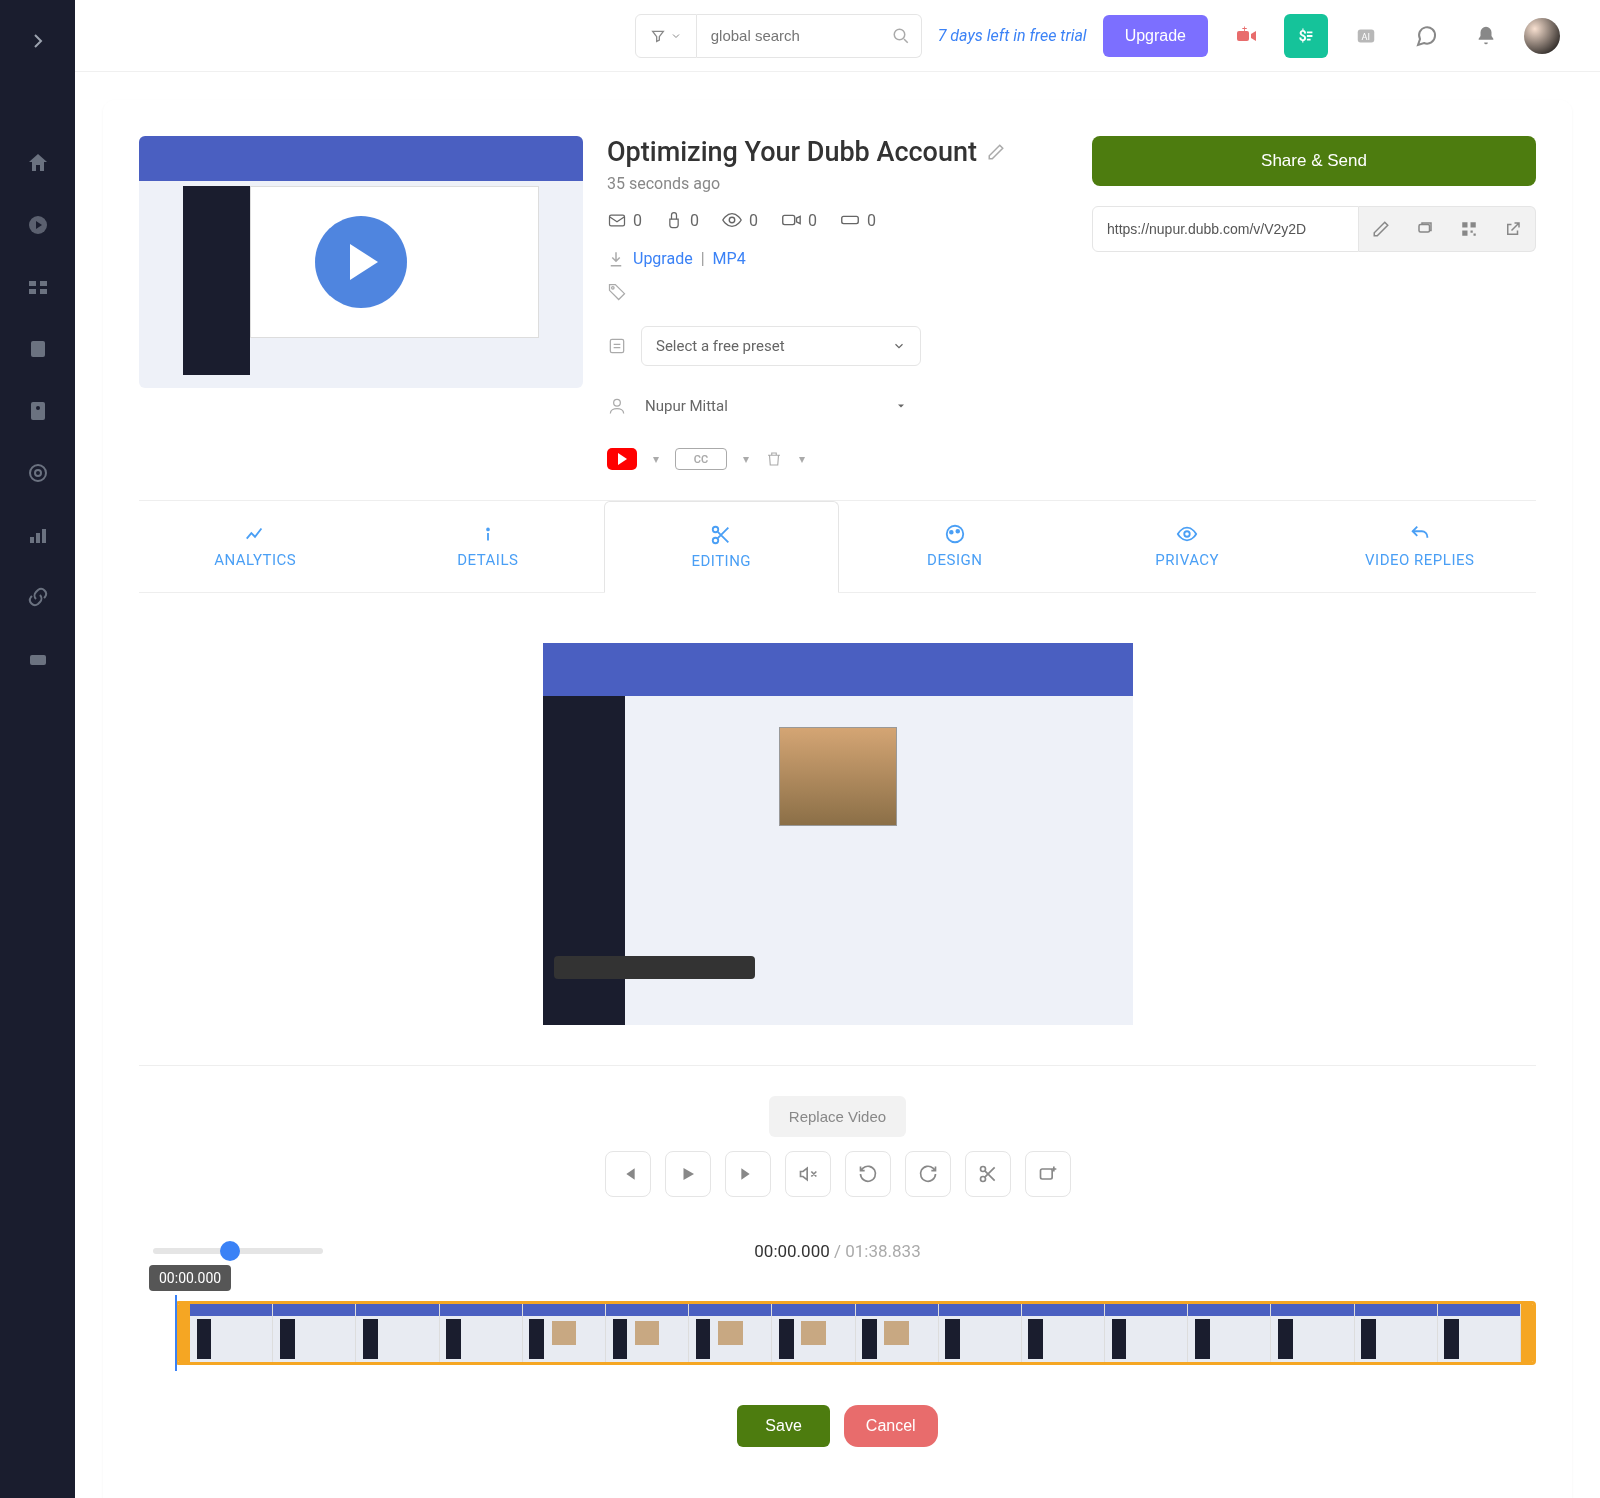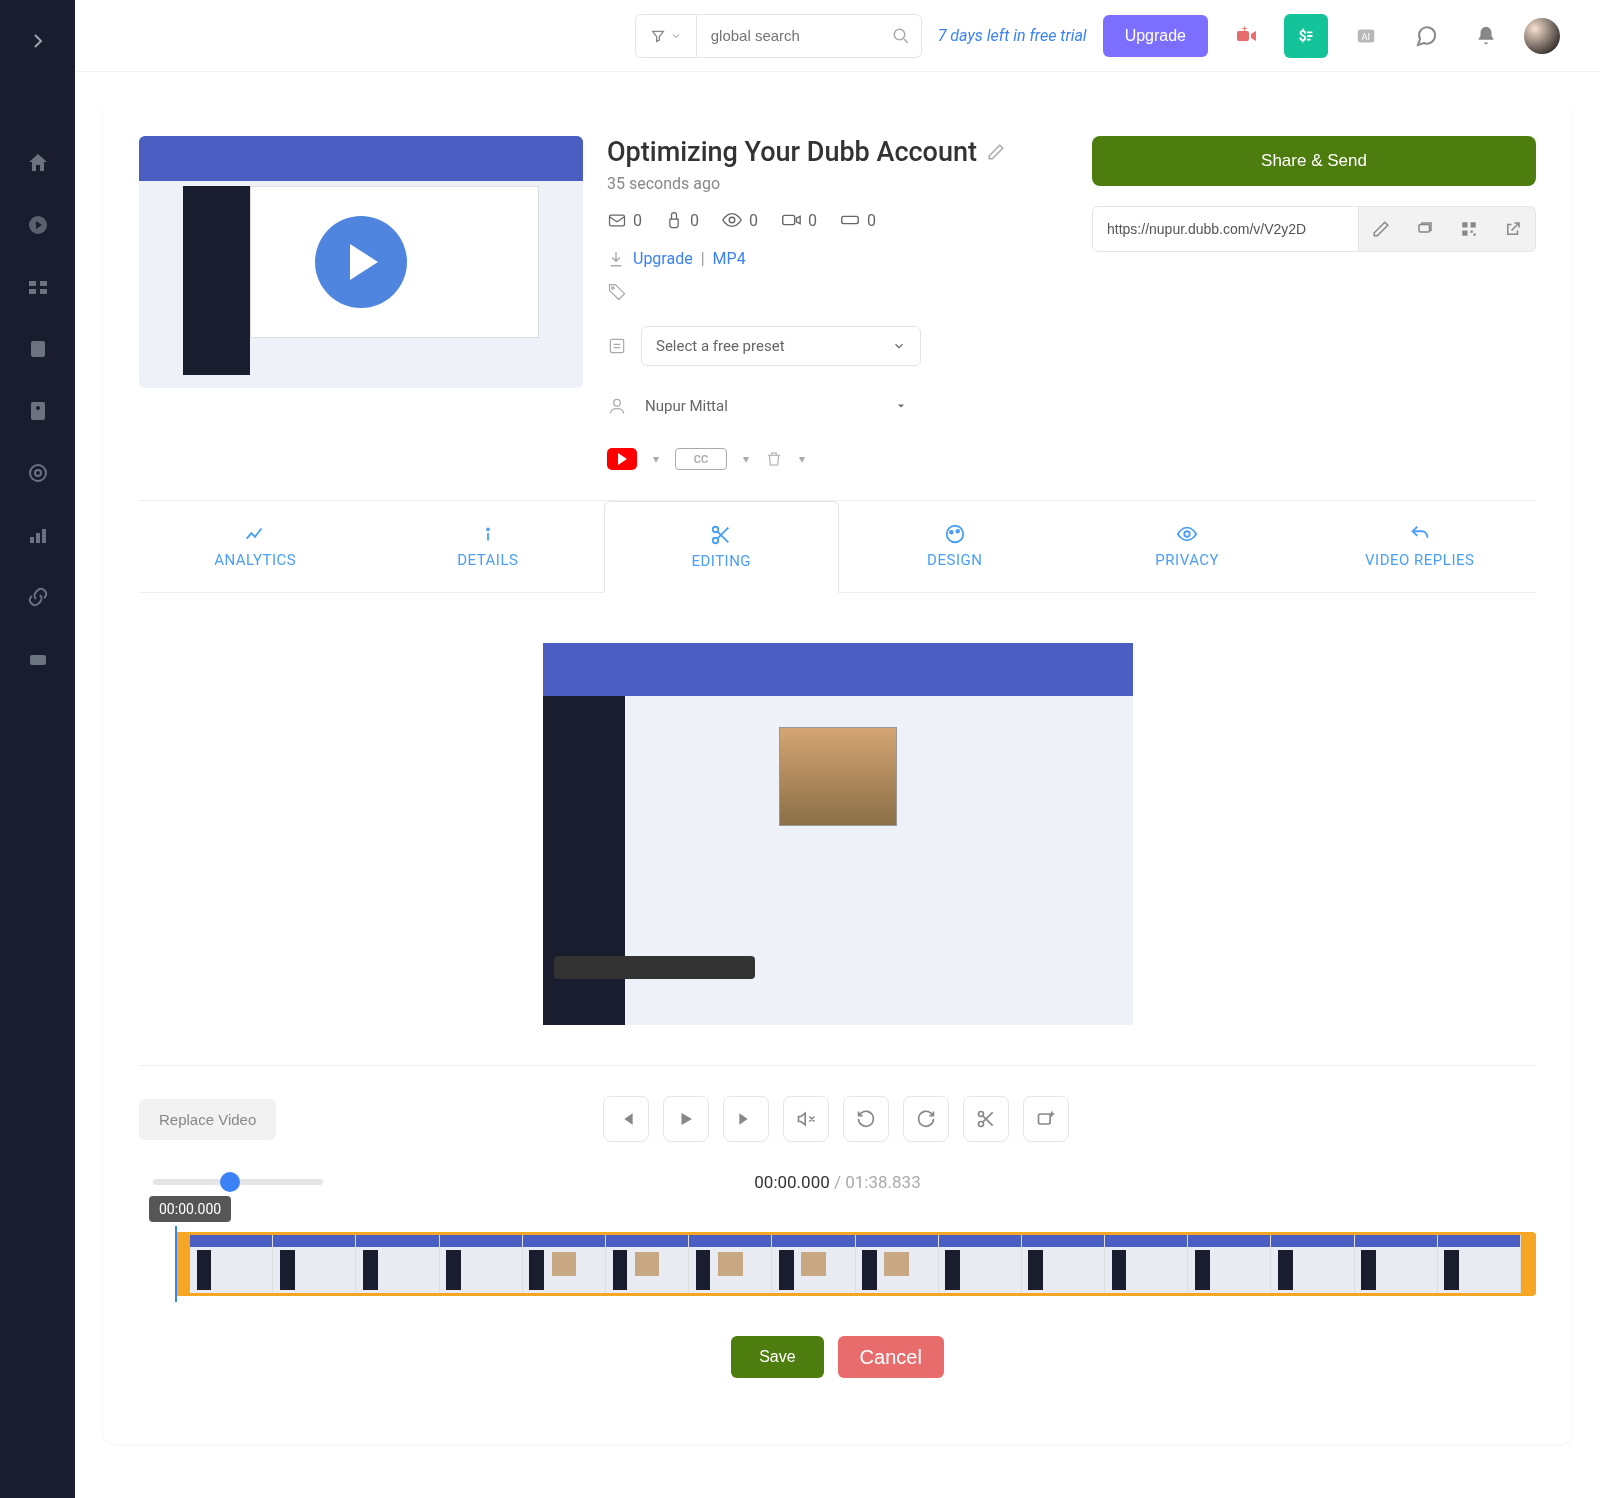--- a/index.html
+++ b/index.html
@@ -73,21 +73,21 @@
 
 
 .preview-area { display: flex; justify-content: center; padding: 50px 0 40px; border-bottom: 1px solid #eee; }
 .preview-img { width: 590px; height: 382px; background: linear-gradient(#4a5fc1 0 14%, #eef1f8 14% 100%); position: relative; }
 .preview-img .pv-side { position: absolute; left: 0; top: 14%; width: 14%; height: 86%; background: #1a1d2e; }
 .preview-img .pv-person { position: absolute; left: 40%; top: 22%; width: 20%; height: 26%; background: linear-gradient(#d4a574, #8b6f47); border: 1px solid #999; }
 .preview-img .pv-bar { position: absolute; left: 2%; bottom: 12%; width: 34%; height: 6%; background: #333; border-radius: 4px; }
 
 
 .editor-controls { padding: 30px 0; }
-.ctrl-row { display: flex; align-items: center; gap: 14px; margin-bottom: 30px; }
+.ctrl-row { display: flex; align-items: center; gap: 14px; margin-bottom: 30px; flex-direction: column; }
 .replace-btn { background: #f2f2f2; color: #888; border: none; border-radius: 6px; padding: 12px 20px; font-size: 15px; }
 .ctrl-row .center-ctrls { flex: 1; display: flex; justify-content: center; gap: 14px; }
 .ctrl-btn { width: 46px; height: 46px; border: 1px solid #e5e5e5; border-radius: 8px; display: flex; align-items: center; justify-content: center; color: #888; cursor: pointer; }
 .zoom-slider { width: 170px; height: 6px; background: #e5e5e5; border-radius: 3px; position: relative; margin-left: 14px; }
 .zoom-thumb { position: absolute; left: 45%; top: 50%; transform: translate(-50%,-50%); width: 20px; height: 20px; background: #3b82f6; border-radius: 50%; }
 .time-display { text-align: center; font-size: 17px; }
 .time-cur { color: #333; }
 .time-tot { color: #aaa; }
 
 
@@ -96,21 +96,21 @@
 .playhead { position: absolute; left: 36px; top: -6px; width: 2px; height: 76px; background: #3b82f6; z-index: 2; }
 .timeline { display: flex; border: 3px solid #f5a623; height: 64px; border-radius: 4px; overflow: hidden; margin-left: 36px; }
 .tl-handle { width: 12px; background: #f5a623; flex-shrink: 0; }
 .tl-frame { flex: 1; background: linear-gradient(#4a5fc1 0 20%, #e8ebf2 20% 100%); border-right: 1px solid #ddd; position: relative; }
 .tl-frame::after { content: ""; position: absolute; left: 8%; top: 25%; width: 18%; height: 70%; background: #1a1d2e; }
 .tl-frame.mid::before { content: ""; position: absolute; left: 35%; top: 30%; width: 30%; height: 40%; background: #c8a882; }
 
 
 .bottom-btns { display: flex; justify-content: center; gap: 14px; margin-top: 40px; }
 .save-btn { background: #4d7c0f; color: #fff; border: none; border-radius: 6px; padding: 12px 28px; font-size: 16px; }
-.cancel-btn { background: #e86c6c; color: #fff; border: none; border-radius: 6px; padding: 0 22px; font-size: 20px; }
+.cancel-btn { background: #e86c6c; color: #fff; border: none; border-radius: 14px; padding: 0 22px; font-size: 16px; }
 </style>
 </head>
 <body>
 
 <div class="left-sidebar">
   <div class="sb-item chevron">
       <svg viewBox="0 0 24 24" fill="none" stroke="currentColor" stroke-width="2">
         <path d="M9 6l6 6-6 6"></path>
       </svg>
     </div>

